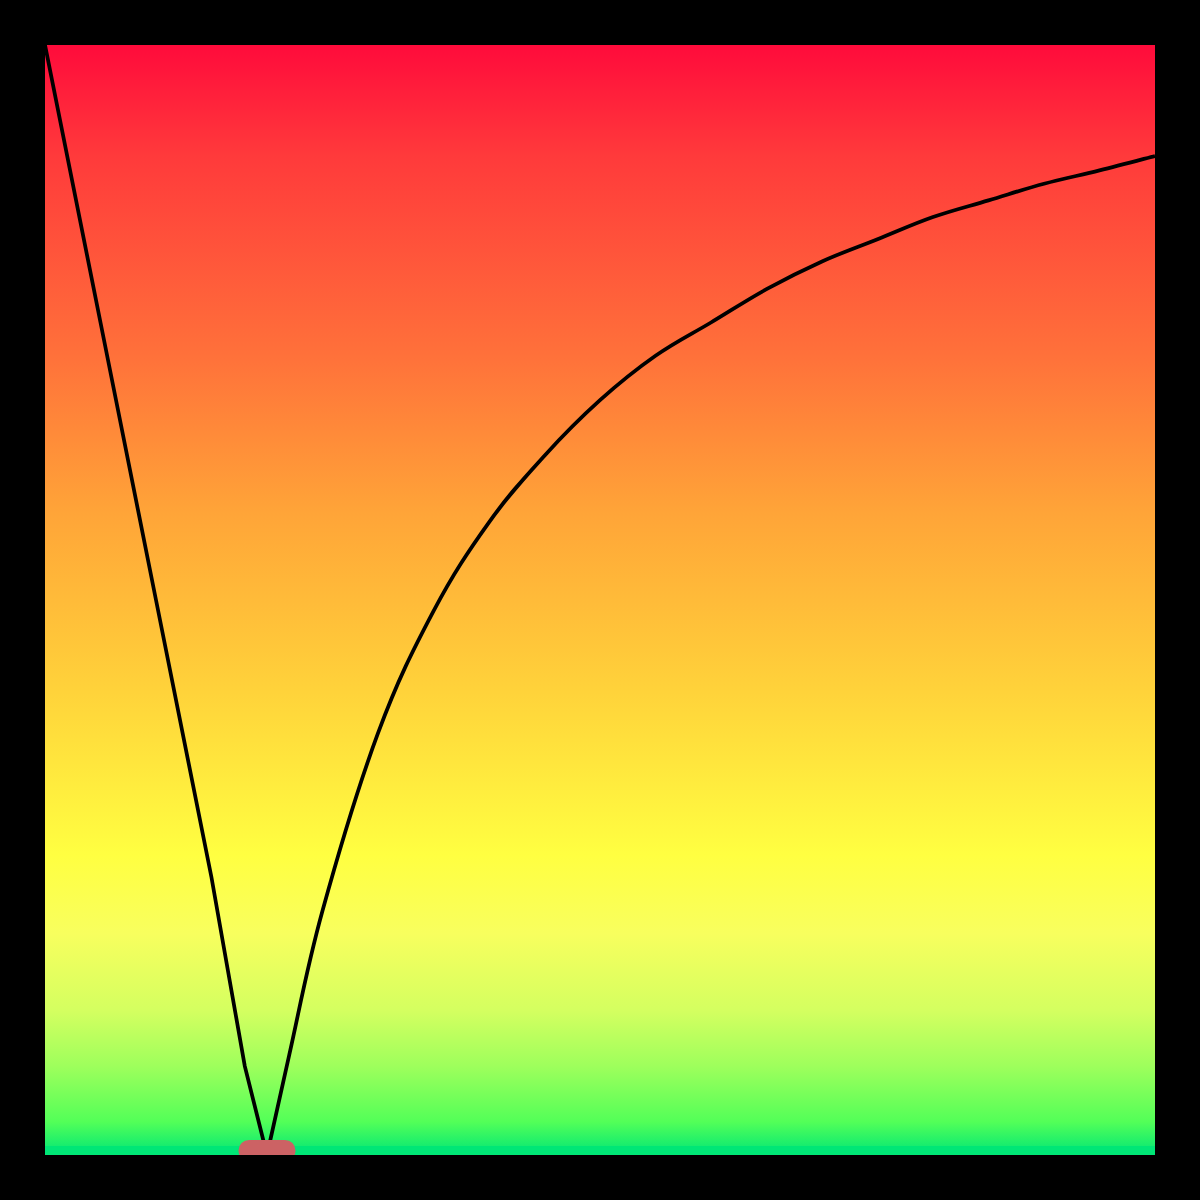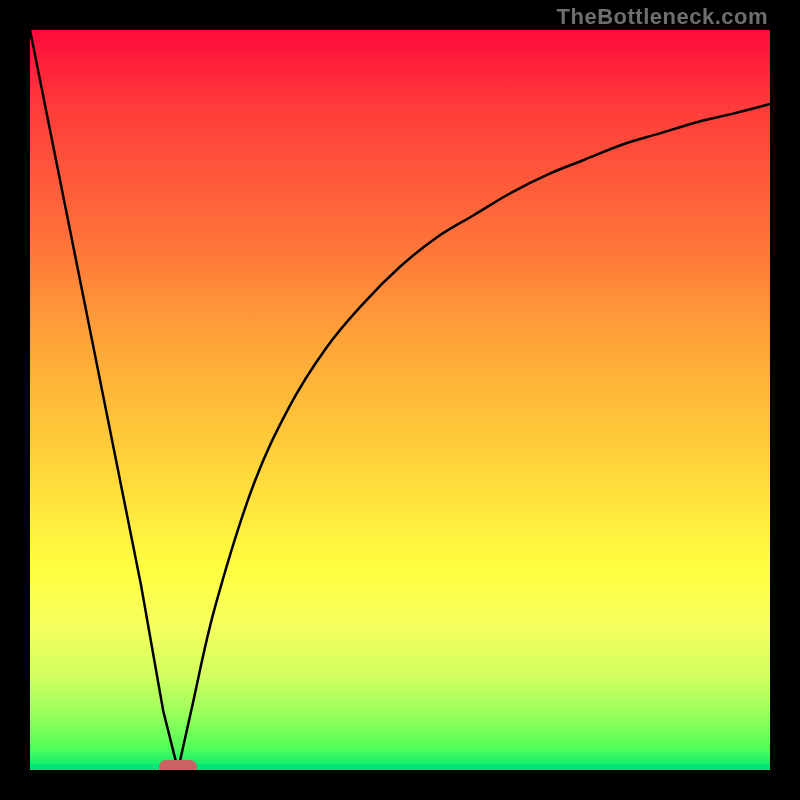--- a/index.html
+++ b/index.html
@@ -77,21 +77,20 @@
     right: 0;
     bottom: 0;
     height: 6px;
     background: #00e676;
   }
 </style>
 </head>
 <body>
 
 <div class="frame">
-  <div class="watermark">TheBottleneck.com</div>
 
   <div class="plot-area">
     <div class="gradient-bg"></div>
     <div class="bottom-edge"></div>
 
     <svg class="curve" viewBox="0 0 740 740" preserveAspectRatio="none">
       <path id="curve-left" fill="none" stroke="#000" stroke-width="2.5" d="M 0 0 L 37 185 L 74 370 L 111 555 L 133.2 680.8 L 148 740"></path>
       <path id="curve-right" fill="none" stroke="#000" stroke-width="2.5" d="M 148 740 C 150.66400000000002 728.012, 156.14000000000001 702.704, 162.8 673.4 C 169.46 644.096, 174.344 615.8280000000001, 185 577.2 C 195.656 538.572, 208.68 494.764, 222 458.8 C 235.32 422.836, 245.68 402.708, 259 377.40000000000003 C 272.32 352.09200000000004, 282.68 336.84800000000007, 296 318.20000000000005 C 309.32 299.552, 319.68 288.452, 333 273.8 C 346.32 259.148, 356.68 248.78799999999995, 370 236.79999999999995 C 383.32 224.81199999999995, 393.68000000000006 216.52400000000003, 407.00000000000006 207.20000000000005 C 420.32000000000005 197.87600000000006, 430.68 192.99200000000002, 444 185 C 457.32 177.00799999999998, 467.68 170.12599999999998, 481 162.79999999999995 C 494.32 155.47399999999993, 504.68 150.29399999999995, 518 144.29999999999995 C 531.32 138.30599999999995, 541.68 134.82799999999997, 555 129.5 C 568.32 124.17200000000001, 578.68 119.36200000000004, 592 114.70000000000005 C 605.32 110.03800000000005, 615.68 107.59600000000003, 629 103.60000000000002 C 642.32 99.60400000000001, 652.68 96.0964, 666 92.5 C 679.32 88.9036, 689.68 86.95, 703 83.62 C 716.32 80.29, 733.34 75.7316, 740 74"></path>
     </svg>
 

